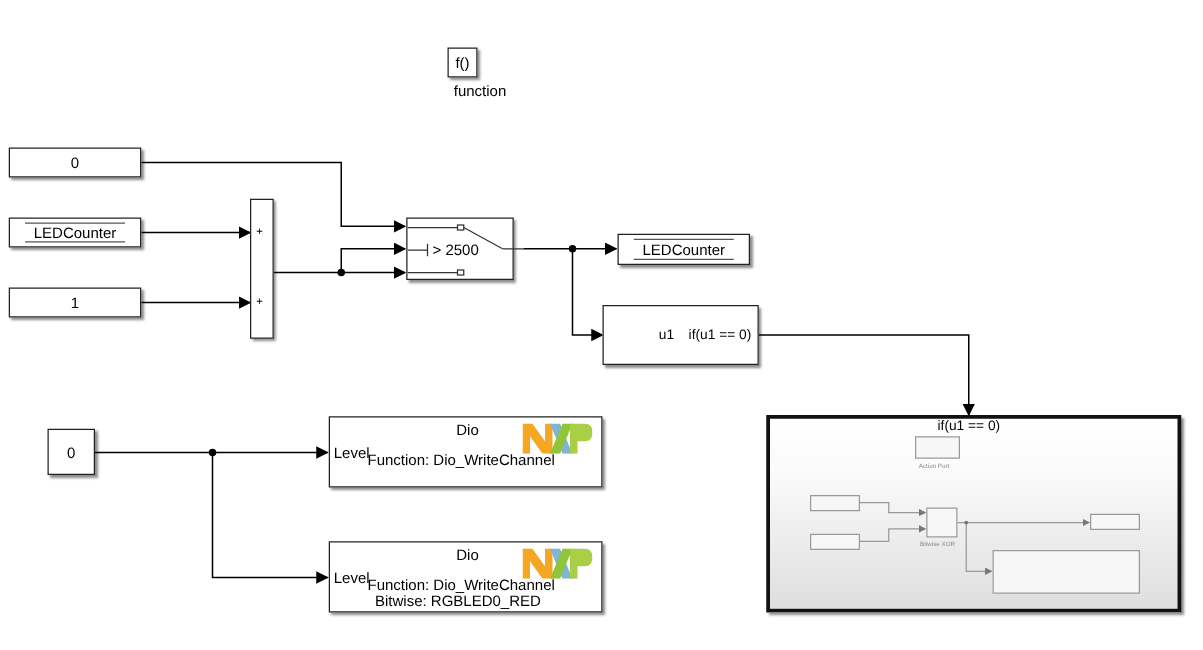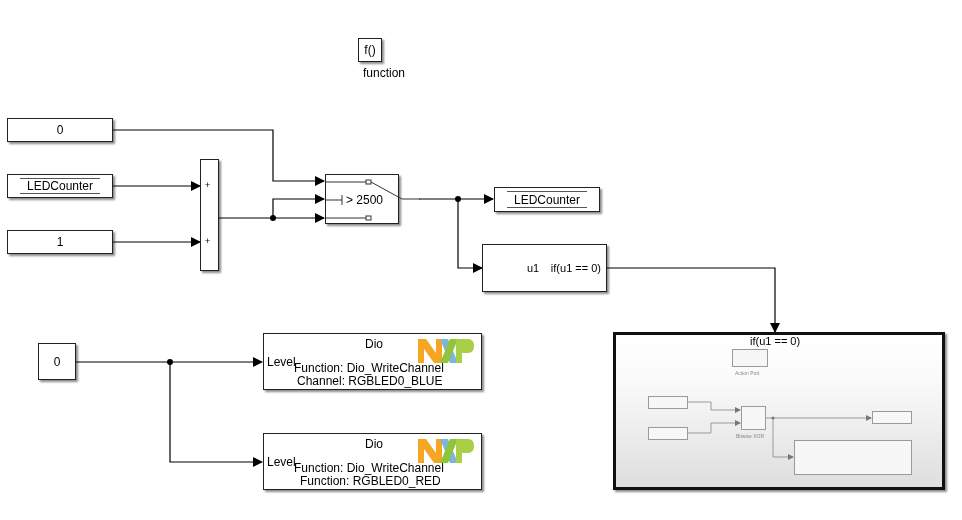--- a/index.html
+++ b/index.html
@@ -71,21 +71,21 @@
 
 <div class="blk center" style="left:7px;top:230px;width:106px;height:24px;">
   <span>1</span>
 </div>
 
 <div class="blk" style="left:200px;top:159px;width:19px;height:112px;">
   <span class="label" style="left:4px;top:20px;font-size:9px;">+</span>
   <span class="label" style="left:4px;top:76px;font-size:9px;">+</span>
 </div>
 
-<div class="blk" style="left:325px;top:174px;width:74px;height:50px;">
+<div class="blk" style="left:325px;top:174px;width:86px;height:50px;">
   <svg width="94" height="50" style="position:absolute;left:0;top:0;">
     <g stroke="#333" stroke-width="1" fill="none">
       <line x1="0" y1="7" x2="40" y2="7"></line>
       <rect x="40" y="5" width="5" height="4" fill="#fff"></rect>
       <line x1="45" y1="7" x2="76" y2="24"></line>
       <line x1="76" y1="24" x2="94" y2="24"></line>
       <line x1="0" y1="25" x2="16" y2="25"></line>
       <line x1="16" y1="20" x2="16" y2="30"></line>
       <line x1="0" y1="43" x2="40" y2="43"></line>
       <rect x="40" y="41" width="5" height="4" fill="#fff"></rect>
@@ -127,33 +127,32 @@
 </div>
 
 <div class="blk center" style="left:38px;top:343px;width:38px;height:37px;">
   <span>0</span>
 </div>
 
 <div class="blk" style="left:263px;top:333px;width:219px;height:57px;">
   <span class="label" style="left:101px;top:3px;">Dio</span>
   <span class="label" style="left:3px;top:21px;">Level</span>
   <span class="label" style="left:30px;top:27px;">Function: Dio_WriteChannel</span>
-  <span class="label" style="left:33px;top:40px;">Channel: RGBLED0_BLUE</span>
   <svg class="nxp" style="left:154px;top:3px;" viewBox="0 0 56 26">
     <polygon points="0,26 0,2 8,2 18,16 18,2 24,2 24,26 16,26 6,12 6,26" fill="#f5a623"></polygon>
     <polygon points="22,2 30,2 40,26 32,26" fill="#7fb5d6"></polygon>
     <polygon points="32,2 40,2 30,26 22,26" fill="#8fc43b"></polygon>
     <path d="M38,2 L50,2 Q56,2 56,9 Q56,16 50,16 L44,16 L44,26 L38,26 Z" fill="#a8cf45"></path>
   </svg>
 </div>
 
 <div class="blk" style="left:263px;top:433px;width:219px;height:57px;">
   <span class="label" style="left:101px;top:3px;">Dio</span>
   <span class="label" style="left:3px;top:21px;">Level</span>
   <span class="label" style="left:30px;top:27px;">Function: Dio_WriteChannel</span>
-  <span class="label" style="left:36px;top:40px;">Function: RGBLED0_RED</span>
+  <span class="label" style="left:36px;top:40px;">Bitwise: RGBLED0_RED</span>
   <svg class="nxp" style="left:154px;top:3px;" viewBox="0 0 56 26">
     <polygon points="0,26 0,2 8,2 18,16 18,2 24,2 24,26 16,26 6,12 6,26" fill="#f5a623"></polygon>
     <polygon points="22,2 30,2 40,26 32,26" fill="#7fb5d6"></polygon>
     <polygon points="32,2 40,2 30,26 22,26" fill="#8fc43b"></polygon>
     <path d="M38,2 L50,2 Q56,2 56,9 Q56,16 50,16 L44,16 L44,26 L38,26 Z" fill="#a8cf45"></path>
   </svg>
 </div>
 
 </body></html>

